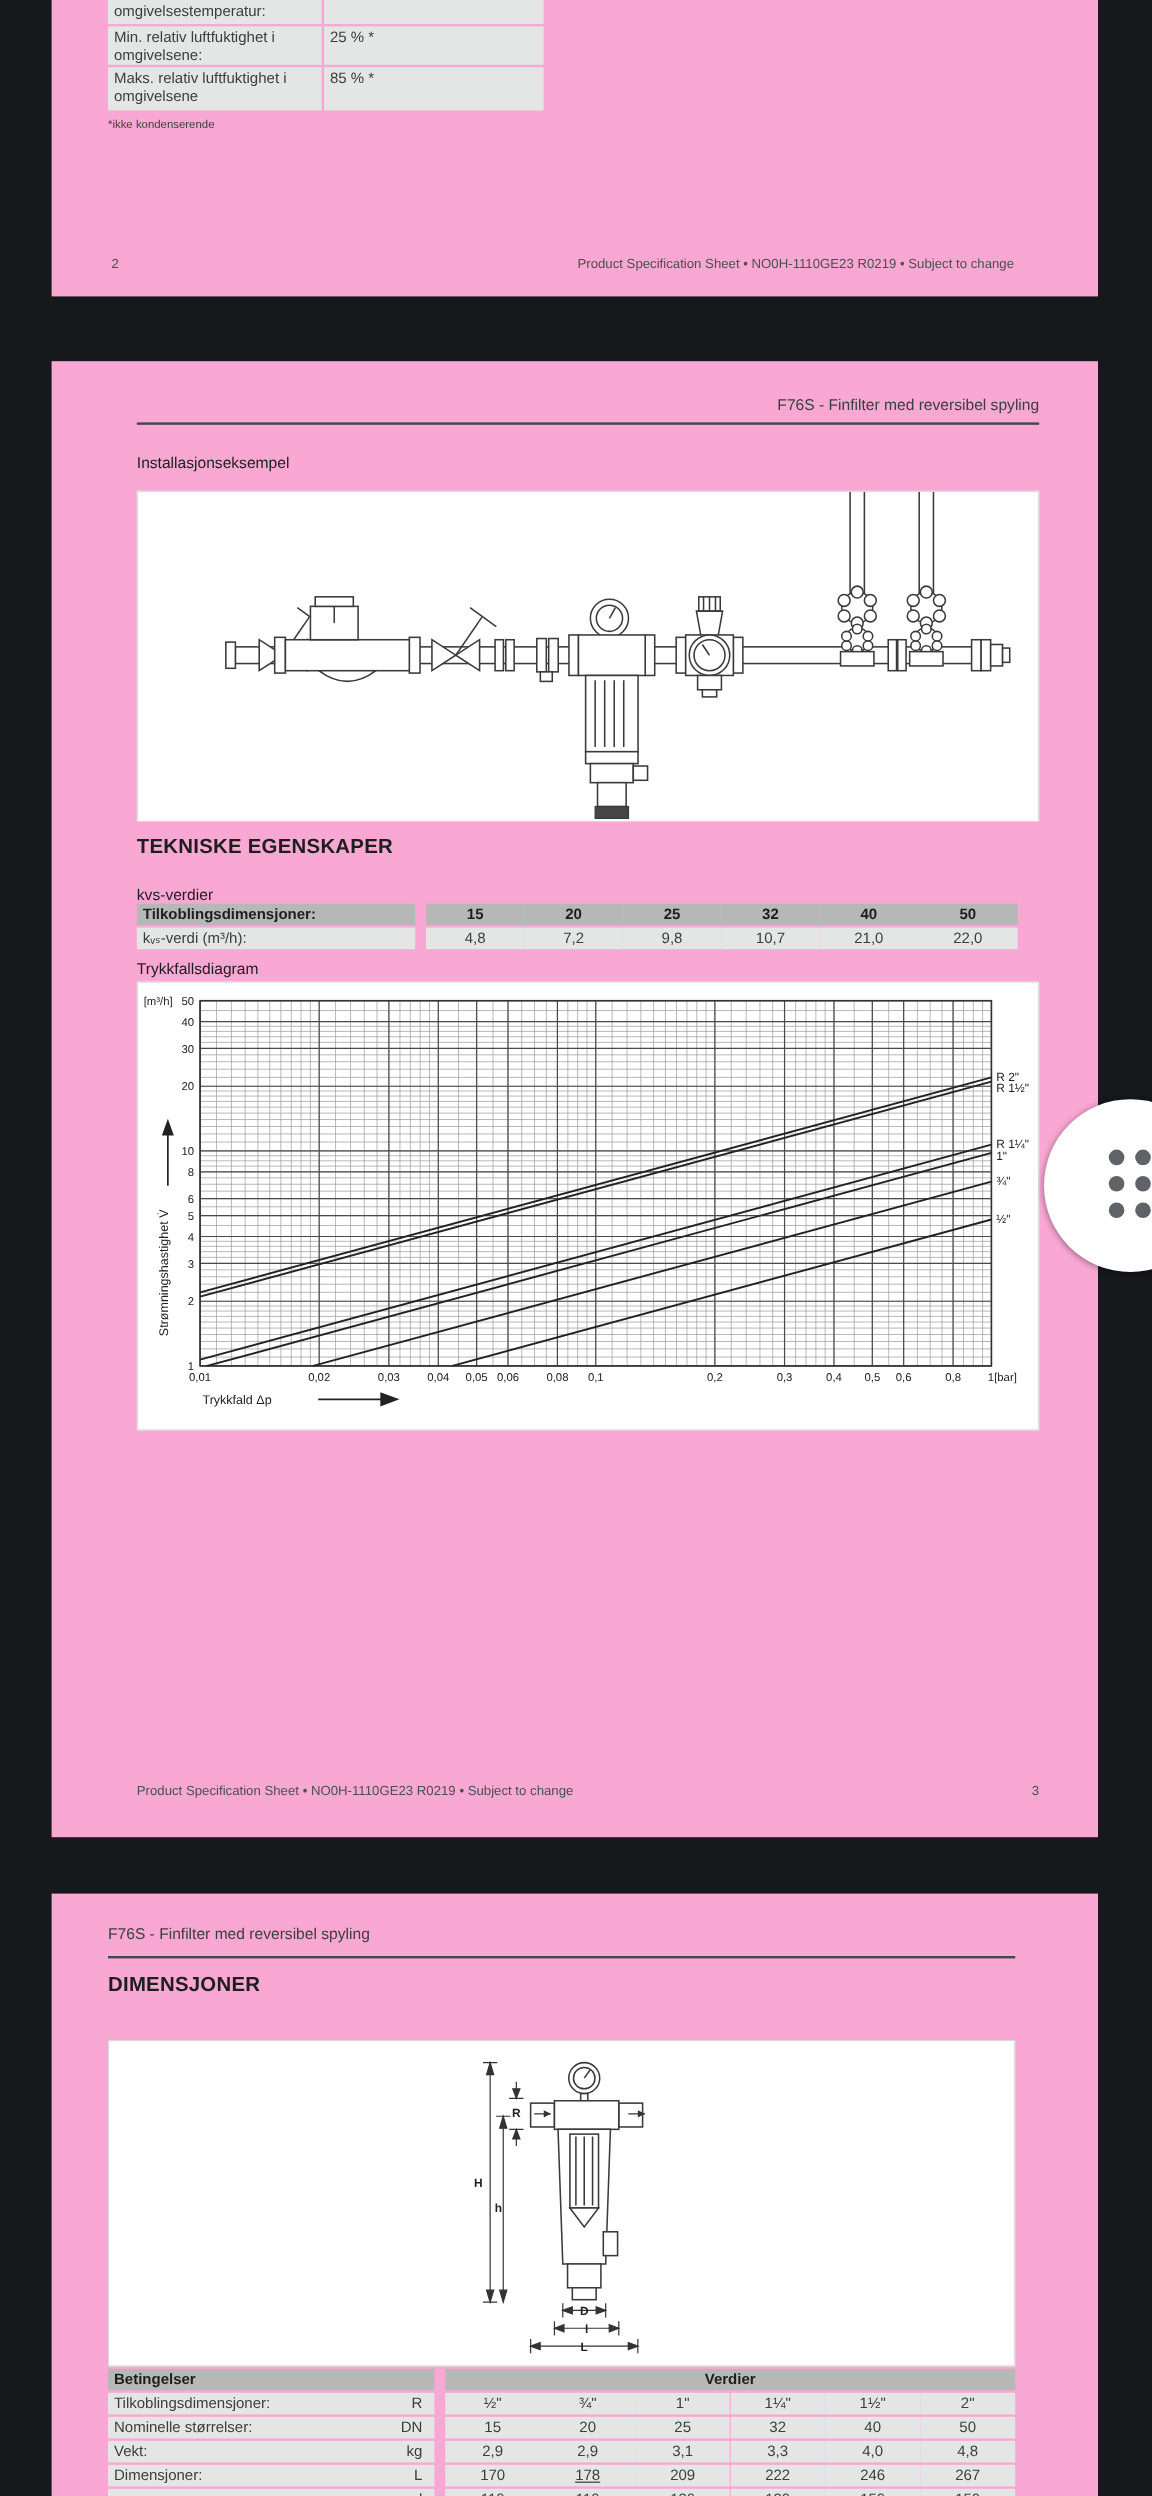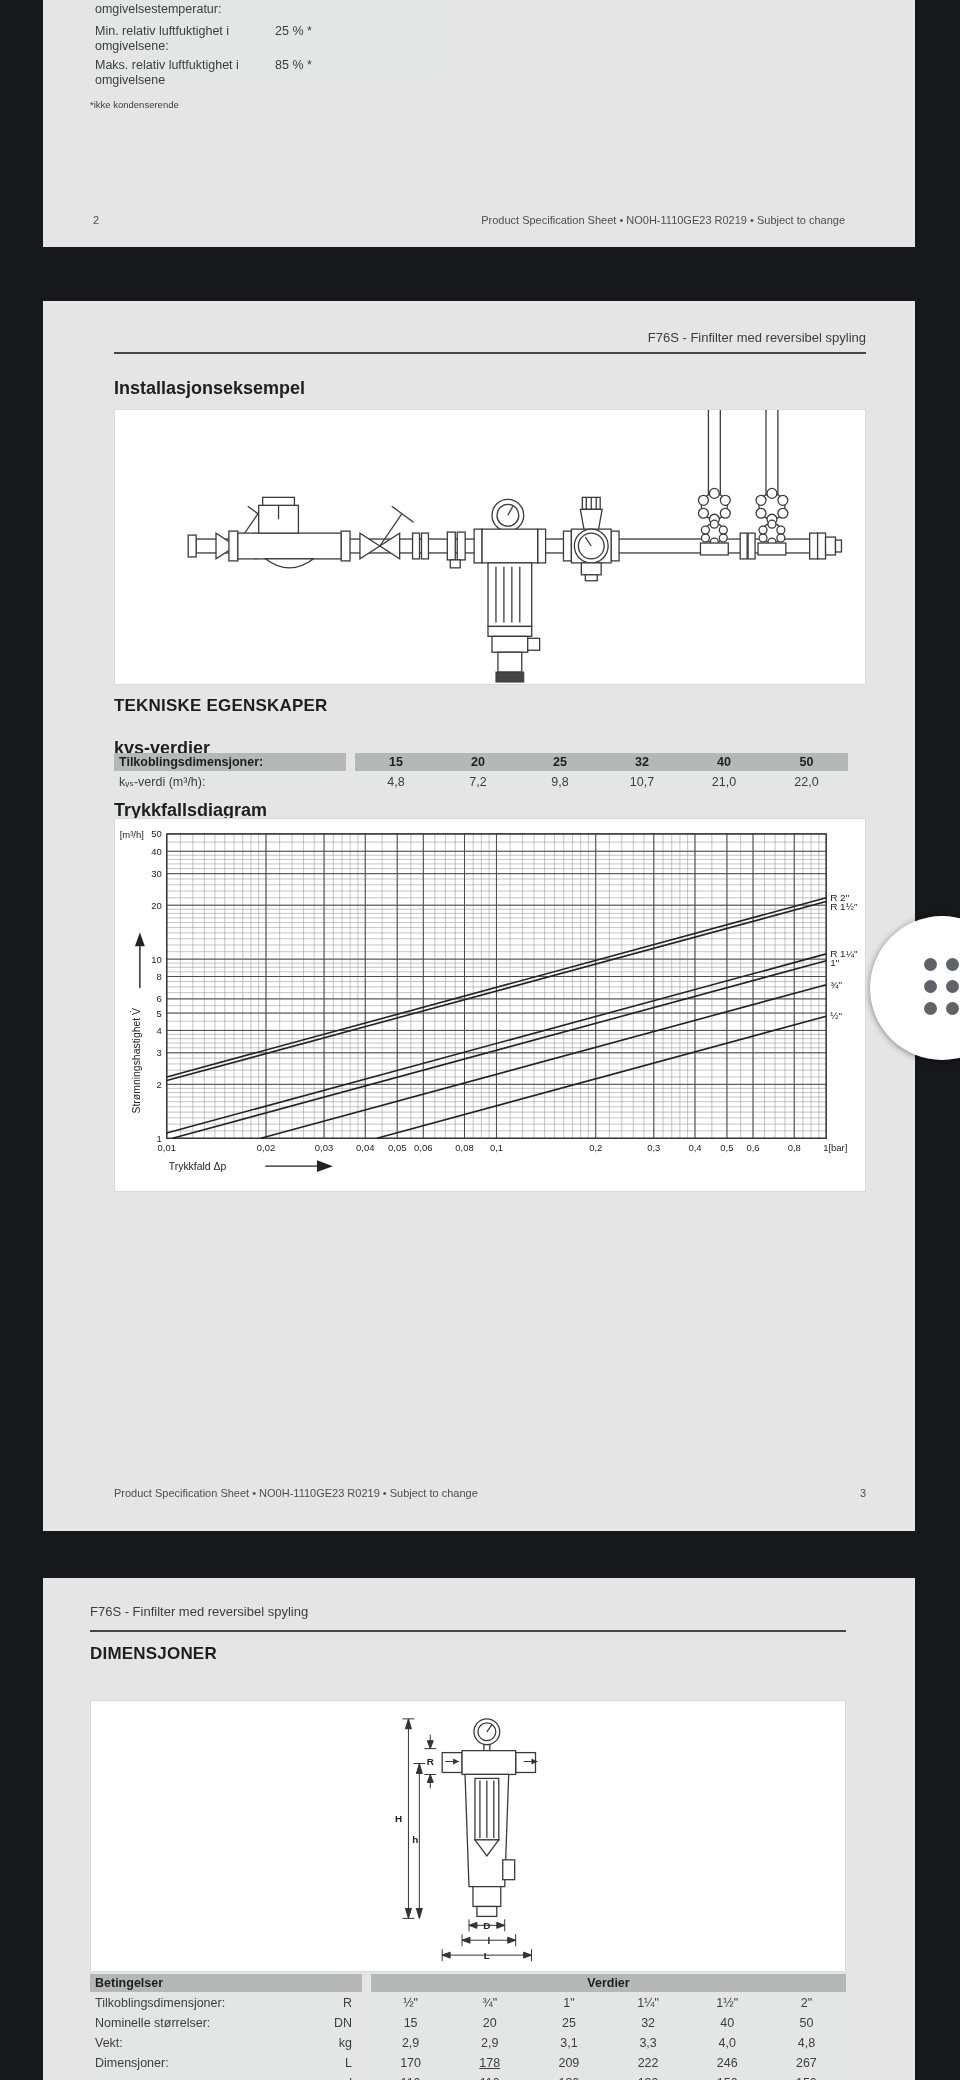--- a/index.html
+++ b/index.html
@@ -1,29 +1,29 @@
 <!DOCTYPE html>
 <html><head>
 <meta charset="utf-8">
 <style>
   html,body{margin:0;padding:0;background:#16181c;}
   #stage{position:relative;width:960px;height:2080px;overflow:hidden;background:#16181c;
          font-family:"Liberation Sans","DejaVu Sans",sans-serif;color:#2f3330;}
-  .page{position:absolute;left:43px;width:872px;background:#e5e5e5;}
+  .page{position:absolute;left:43px;width:872px;background:#f9a8d4;}
   .abs{position:absolute;}
   .cell{position:absolute;background:#e4e6e5;font-size:12.5px;line-height:15px;color:#3a3e3c;
         padding:2px 5px;box-sizing:border-box;overflow:hidden;}
   .hdrcell{background:#b5b8b7;font-weight:bold;color:#1d1f1e;}
   .ctr{text-align:center;}
   .small{font-size:9.5px;color:#3a3e3c;}
   .footer{font-size:11px;color:#4c4f4d;}
   .docheader{font-size:13px;color:#3a3e3c;}
   .hr{position:absolute;height:2px;background:#43474a;}
   .h1{font-size:17px;font-weight:bold;color:#1d1f1e;letter-spacing:.2px;}
-  .h2{font-size:18px;font-weight:bold;color:#1d1f1e;}
+  .h2{font-size:13px;font-weight:normal;color:#1d1f1e;}
   .drawbox{position:absolute;background:#fff;border:1px solid #d9dbda;box-sizing:border-box;}
   .pill{position:absolute;left:712px;top:942px;width:144px;height:82px;background:#fff;border-radius:41px;
         box-shadow:0 1px 6px rgba(0,0,0,.45);display:flex;align-items:center;justify-content:center;
         font-size:40px;color:#3a3d40;}
   .dotsbtn{position:absolute;left:870px;top:916px;width:144px;height:144px;border-radius:50%;background:#fff;
         box-shadow:0 1px 6px rgba(0,0,0,.45);}
   .dot{position:absolute;width:13px;height:13px;border-radius:50%;background:#5f6368;}
   svg text{font-family:"Liberation Sans","DejaVu Sans",sans-serif;}
   .illu{stroke:#3a3a3a;fill:none;stroke-width:1.3;}
   .illu-fill{stroke:#3a3a3a;fill:#fff;stroke-width:1.3;}

